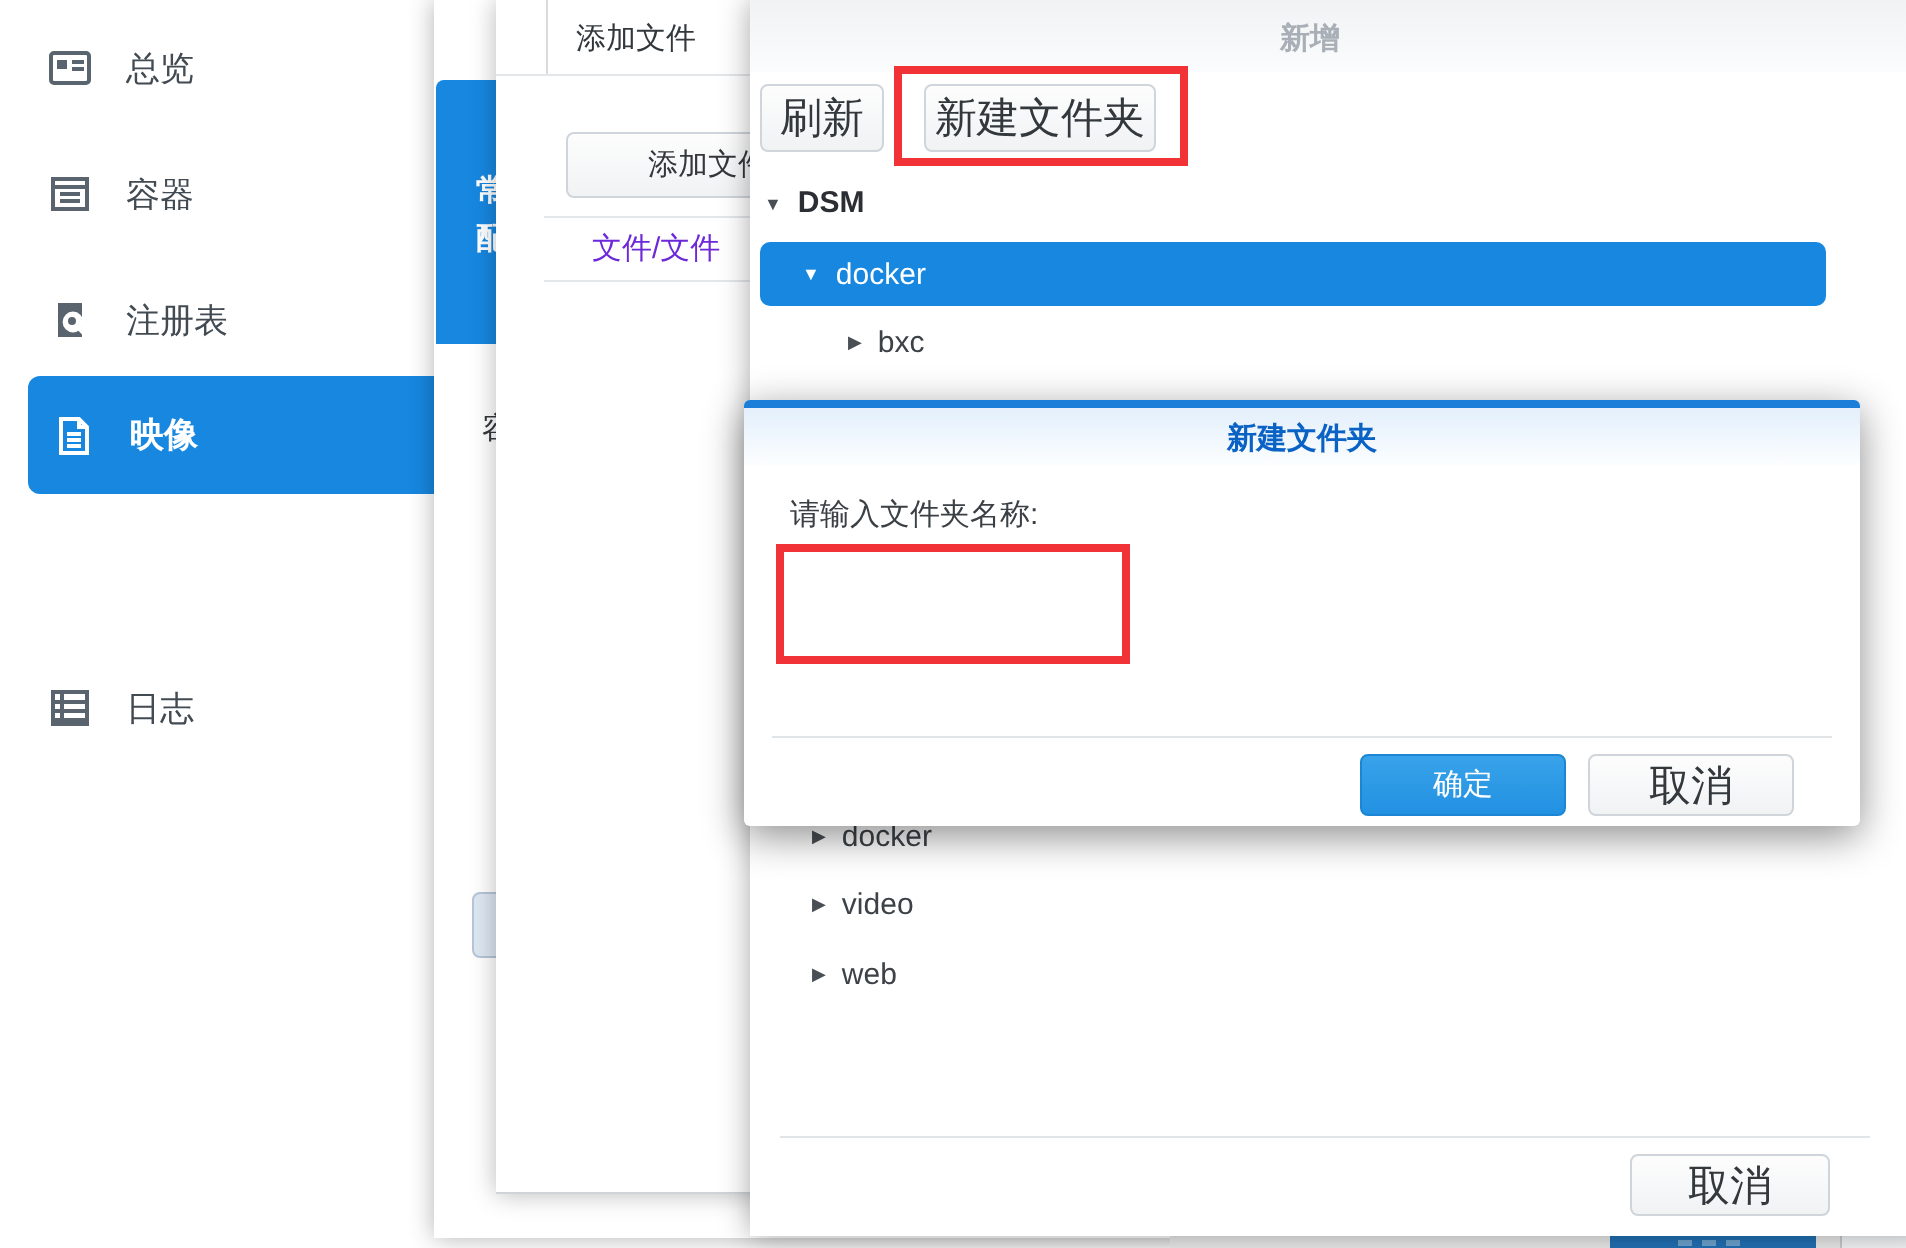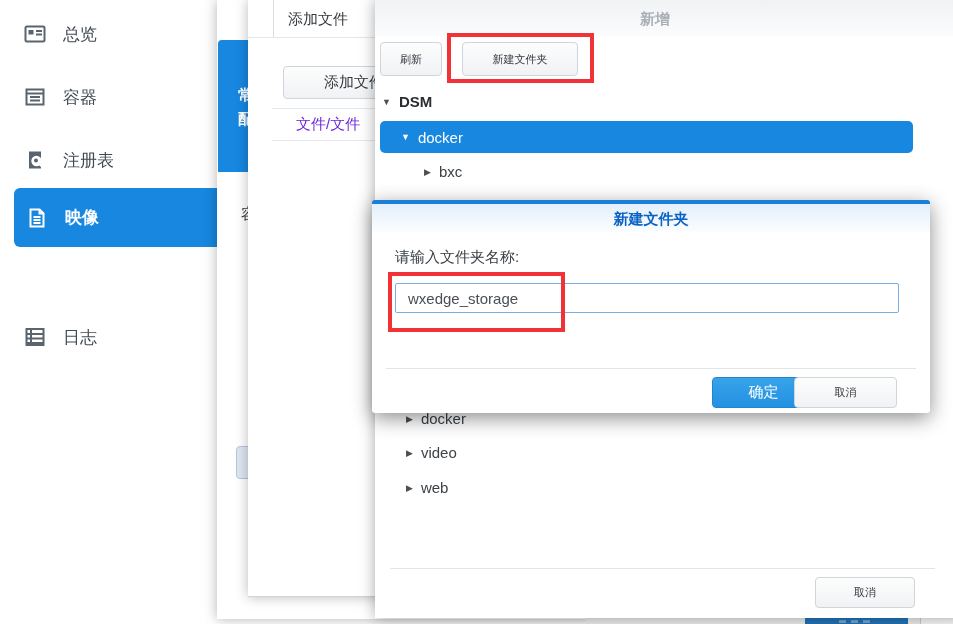--- a/index.html
+++ b/index.html
@@ -51,25 +51,25 @@
   .band-light { position:absolute; left:335px; top:0; width:33px; height:7px; background:#f6f7f8; border-left:1px solid #c9ccd0; }
 
   
   .win4 { position:absolute; left:375px; top:0; width:590px; height:618px; background:#fff;
     box-shadow:0 0 14px rgba(0,0,0,.35); z-index:5; }
   .w4-header { position:absolute; left:0; top:0; width:100%; height:36px;
     background:linear-gradient(#f1f2f4,#fbfcfd); }
   .w4-title { position:absolute; left:0; top:10px; width:560px; text-align:center;
     font-size:15px; font-weight:bold; color:#a9afb6; }
   .btn-gray { background:linear-gradient(#fdfdfd,#f0f2f4); border:1px solid #cfd5db;
-    border-radius:4px; font-size:11px; color:#33383d; cursor:pointer;
+    border-radius:4px; font-size:21px; color:#33383d; cursor:pointer;
     font-family:"Liberation Sans","DejaVu Sans",sans-serif;text-align:center; }
   .btn-blue { background:linear-gradient(#38a3ea,#2391e2); border:1px solid #1c86d4;
     border-radius:4px; font-size:15px; color:#fff; cursor:pointer;
-    font-family:Liberation Serif, serif;margin-left:32px; }
+    font-family:Liberation Serif, serif; }
   .w4-refresh { position:absolute; left:5px; top:42px; width:62px; height:34px; }
   .w4-newfolder { position:absolute; left:87px; top:42px; width:116px; height:34px; }
   .redbox { position:absolute; border:4px solid #f13338; z-index:10; pointer-events:none; }
   .redbox1 { left:72px; top:33px; width:147px; height:50px; }
 
   .tree-row { position:absolute; display:flex; align-items:center; font-size:15px; color:#3c4247; cursor:pointer; }
   .caret { font-size:9px; color:#4a4f55; margin-right:8px; }
   .row-dsm { left:7px; top:93px; font-weight:bold; color:#2b2f34; }
   .row-docker { left:5px; top:121px; width:533px; height:32px; background:#1787e0; border-radius:5px;
     color:#fff; padding-left:21px; }
@@ -142,21 +142,21 @@
         <svg width="24" height="24" viewBox="0 0 24 24">
             <path d="M5.5 3.5 h9 l4 4 v13 h-13 z"></path>
             <path d="M14.5 3.5 v4 h4"></path>
             <line x1="8.5" y1="11" x2="15.5" y2="11"></line>
             <line x1="8.5" y1="14" x2="15.5" y2="14"></line>
             <line x1="8.5" y1="17" x2="15.5" y2="17"></line>
           </svg>
       </span>
       <span class="lbl">映像</span>
     </div>
-    <div class="side-item" style="top:308px">
+    <div class="side-item" style="top:325px">
       <span class="ic">
         <svg width="24" height="24" viewBox="0 0 24 24">
             <rect x="3.5" y="4" width="17" height="16"></rect>
             <line x1="3.5" y1="9" x2="20.5" y2="9"></line>
             <line x1="3.5" y1="13.5" x2="20.5" y2="13.5"></line>
             <line x1="3.5" y1="18" x2="20.5" y2="18"></line>
             <line x1="8" y1="4" x2="8" y2="20"></line>
           </svg>
       </span>
       <span class="lbl">日志</span>
@@ -226,20 +226,19 @@
 
     <div class="w4-sep"></div>
     <button class="btn-gray w4-cancel">取消</button>
   </div>
 
   <div class="modal">
     <div class="m-header">
       <div class="m-title">新建文件夹</div>
     </div>
     <div class="m-prompt">请输入文件夹名称:</div>
-    <input class="m-input" type="text" value="wxedge_storage" style="">
     <div class="redbox redbox2"></div>
     <div class="m-sep"></div>
     <button class="btn-blue m-ok">确定</button>
     <button class="btn-gray m-cancel">取消</button>
   </div>
 
 </div>
 
 </body></html>

